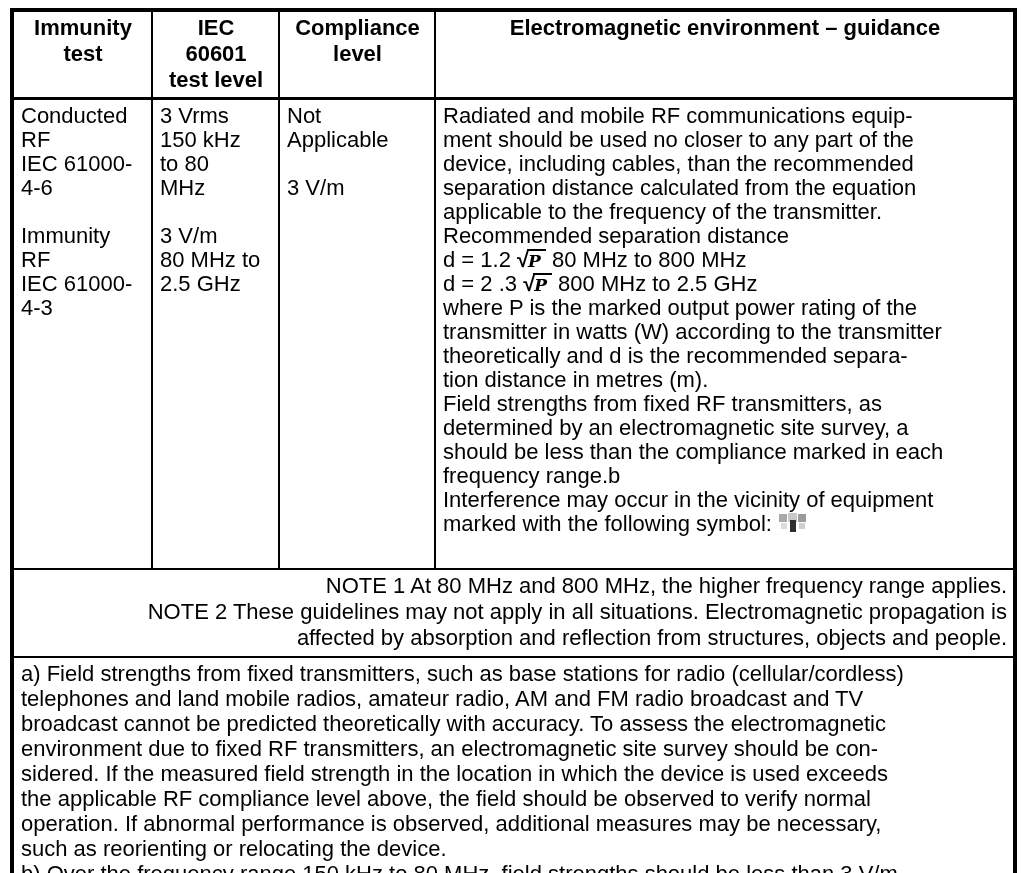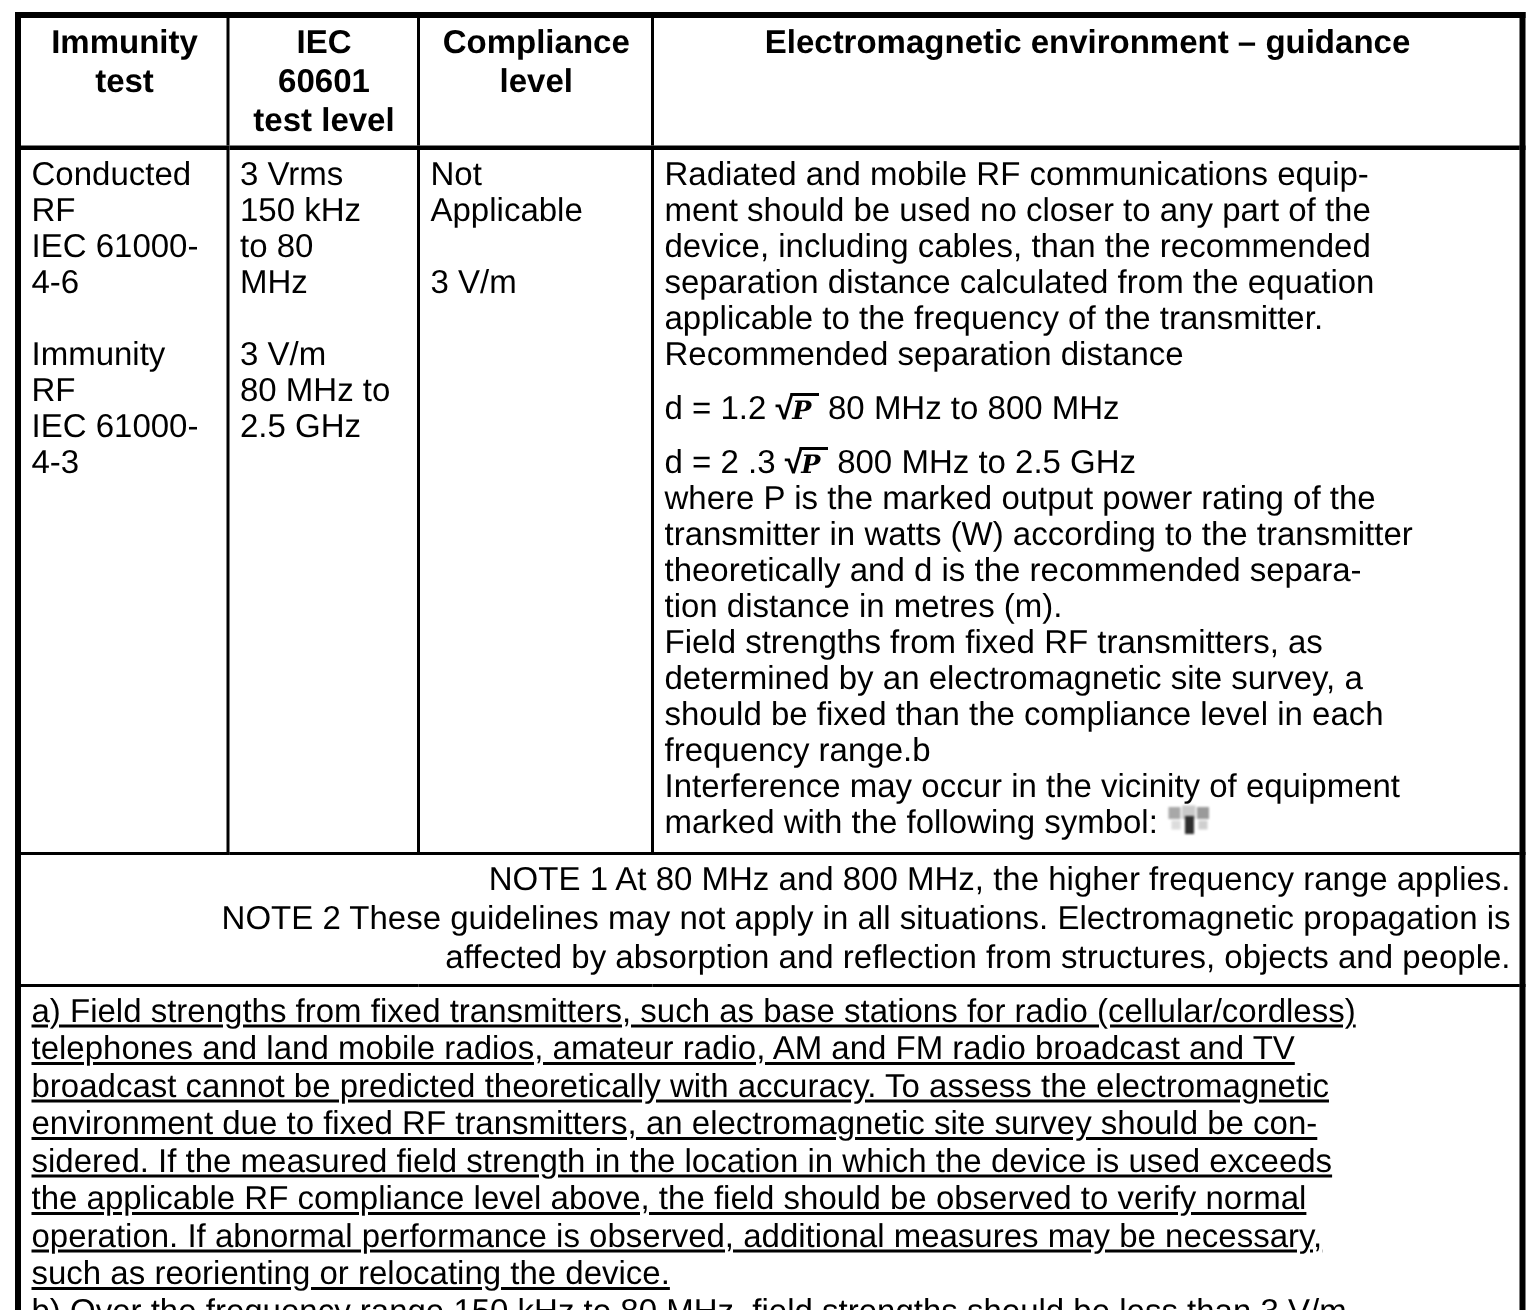--- a/index.html
+++ b/index.html
@@ -41,22 +41,22 @@
   }
   tr.main-row td { height: 460px; }
   td.notes-cell { border-top: 3px solid #000; height: 76px; line-height: 26px; text-align: right; }
   td.footnotes-cell { border-top: 3px solid #000; height: 218px; line-height: 25px; }
   .line {
     min-height: 24px;
     white-space: pre;
   }
   th .line { min-height: 26px; }
   td.notes-cell .line { min-height: 26px; }
-  td.footnotes-cell .line { min-height: 25px; text-decoration: underline; }
-  .eq-line { white-space: pre; margin-top: 12px; }
+  td.footnotes-cell .line { min-height: 25px; }
+  .eq-line { white-space: pre; }
   .radical {
     font-weight: bold;
     font-size: 22px;
     letter-spacing: -2px;
   }
   .radicand {
     font-family: "DejaVu Serif", serif;
     font-style: italic;
     font-weight: bold;
     font-size: 17px;
@@ -141,21 +141,21 @@
             </div>
         <div class="line eq-line"><span>d = 1.2 </span><span class="radical">√</span><span class="radicand">P</span><span> 80 MHz to 800 MHz</span></div>
         <div class="line eq-line"><span>d = 2 .3 </span><span class="radical">√</span><span class="radicand">P</span><span> 800 MHz to 2.5 GHz</span></div>
         <div>
               <div class="line">where P is the marked output power rating of the</div>
               <div class="line">transmitter in watts (W) according to the transmitter</div>
               <div class="line">theoretically and d is the recommended separa-</div>
               <div class="line">tion distance in metres (m).</div>
               <div class="line">Field strengths from fixed RF transmitters, as</div>
               <div class="line">determined by an electromagnetic site survey, a</div>
-              <div class="line">should be fixed than the compliance level in each</div>
+              <div class="line">should be less than the compliance marked in each</div>
               <div class="line">frequency range.b</div>
               <div class="line">Interference may occur in the vicinity of equipment</div>
             </div>
         <div class="line symbol-line"><span>marked with the following symbol: </span><svg class="rf-symbol" width="30" height="22" viewBox="0 0 30 22">
                 <rect x="1" y="2" width="8" height="8" fill="#a8a8a8"></rect>
                 <rect x="10" y="1" width="9" height="9" fill="#c9c9c9"></rect>
                 <rect x="20" y="2" width="8" height="8" fill="#9a9a9a"></rect>
                 <rect x="12" y="8" width="6" height="12" fill="#2e2e2e"></rect>
                 <rect x="3" y="11" width="6" height="6" fill="#dcdcdc"></rect>
                 <rect x="21" y="11" width="6" height="6" fill="#cfcfcf"></rect>

